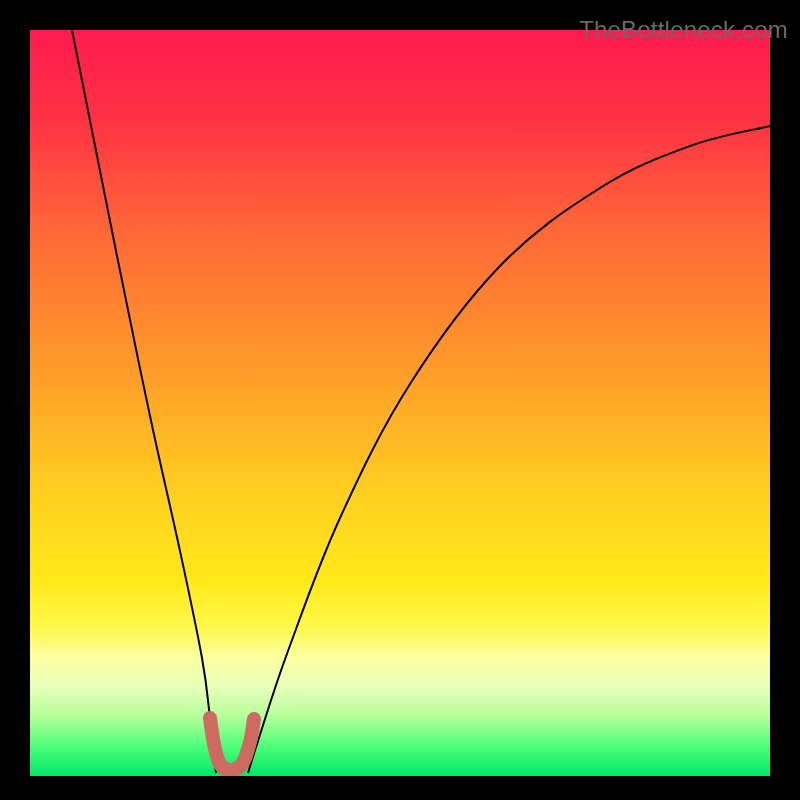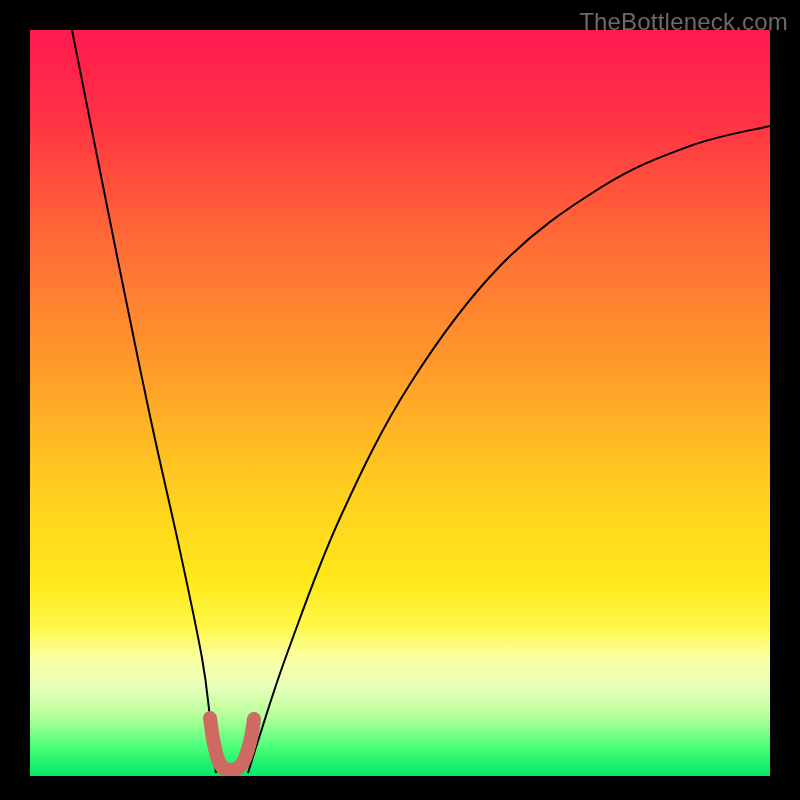--- a/index.html
+++ b/index.html
@@ -11,21 +11,21 @@
     background: #000;
   }
   .frame {
     position: relative;
     width: 800px;
     height: 800px;
     background: #000;
   }
   .watermark {
     position: absolute;
-    top: 8px;
+    top: 16px;
     right: 12px;
     font-family: Arial, Helvetica, sans-serif;
     font-size: 24px;
     color: #6a6a6a;
     font-weight: 500;
     letter-spacing: 0.2px;
     z-index: 10;
   }
   .plot-area {
     position: absolute;

